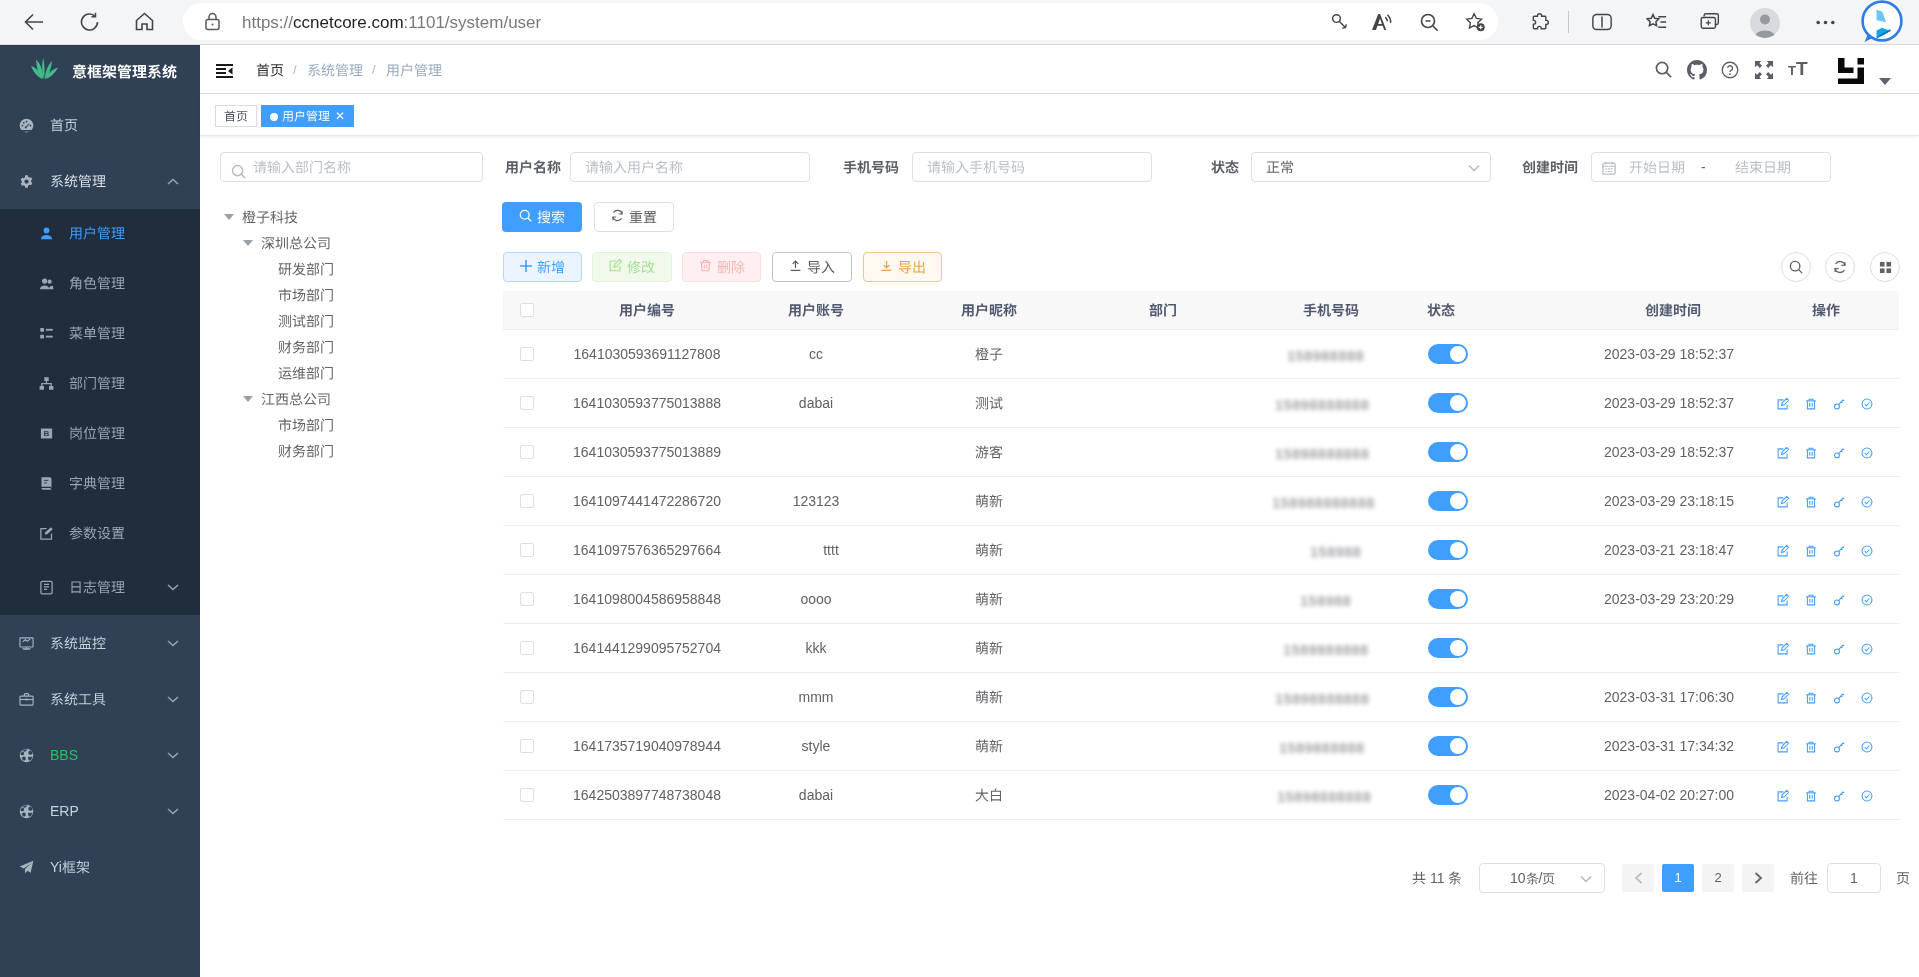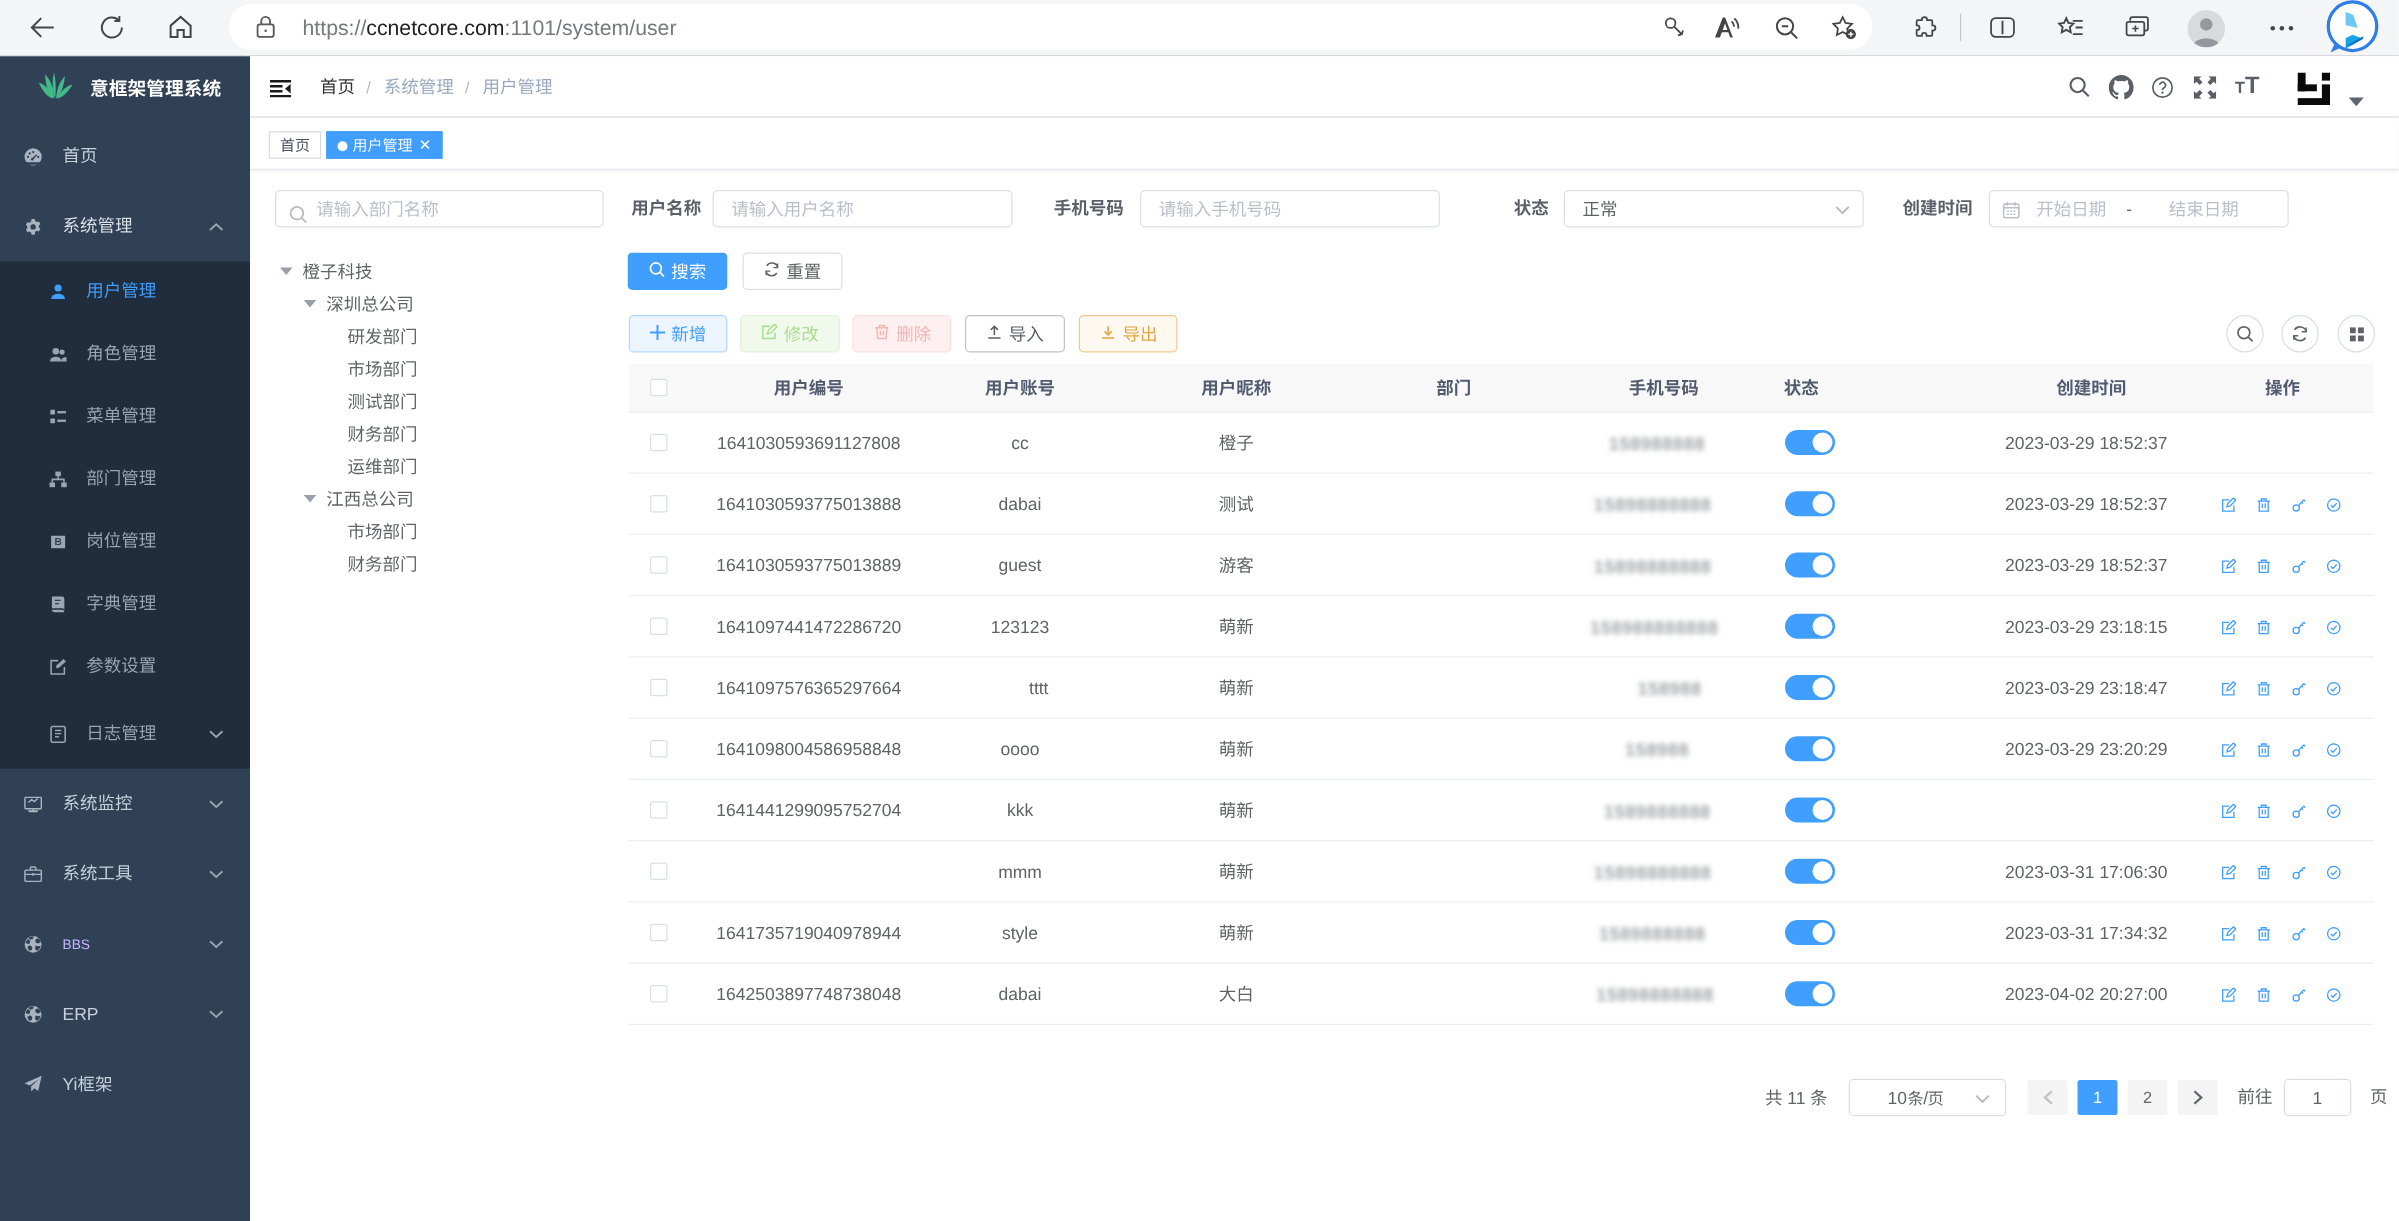--- a/index.html
+++ b/index.html
@@ -210,21 +210,21 @@
           <circle cx="12" cy="12" r="10.8" fill="#aab4c0"></circle>
           <g fill="#304156">
             <path d="M6 3.5c2-1.5 5-2 7-1.5l-1.5 3L8 6z"></path>
             <path d="M2.5 9c1-2 2-3 3.5-4l2.5 3-1.5 3.5L3 11z"></path>
             <path d="M14.5 6l4-2c1.5 1 2.8 2.6 3.5 4.5L19 11l-3.5-1z"></path>
             <path d="M8 13l3 2.5-.5 3.5-3 1.5c-1.5-1.5-2.5-3-3-5z"></path>
             <path d="M15 13.5l4 1 2.5-1c-.3 3-2 5.5-4.5 7l-2.5-2.5z"></path>
           </g>
         </svg>
       </div>
-      <div class="mtext"><span style="font-size:11px;color:#c4b5fd">BBS</span></div>
+      <div class="mtext"><span style="font-size:14px;color:#22c55e">BBS</span></div>
       <svg class="abs" style="left:167px;top:25px" width="12" height="7" viewBox="0 0 12 7" fill="none" stroke="#9aa4b0" stroke-width="1.5">
         <path d="M1 1l5 4.5L11 1"></path>
       </svg>
     </div>
     <div class="mitem" style="top:738px">
       <div class="micon">
         <svg width="15" height="15" viewBox="0 0 24 24">
           <circle cx="12" cy="12" r="10.8" fill="#aab4c0"></circle>
           <g fill="#304156">
             <path d="M6 3.5c2-1.5 5-2 7-1.5l-1.5 3L8 6z"></path>
@@ -756,21 +756,20 @@
       </svg>
       <svg width="12" height="12" viewBox="0 0 16 16" fill="none" stroke="#409eff" stroke-width="1.4">
         <circle cx="8" cy="8" r="6.6"></circle>
         <path d="M5 8.2l2.2 2.2 4-4.4"></path>
       </svg>
     </div>
   </div>
 <div class="trow" style="top:428px">
     <span class="cbx" style="left:17px;top:17px"></span>
     <div class="cell" style="left:44px;width:200px">1641030593775013889</div>
-    <div class="cell" style="left:213px;width:200px">guest</div>
     <div class="cell" style="left:386px;width:200px"><svg class="cj" width="28.0" height="14.0" viewBox="0 -880 2000 1000" fill="#606266">
         <use href="#r6e38"></use>
         <use href="#r5ba2" x="1000"></use>
       </svg></div>
     <div class="blur" style="left:772px;top:18px">15898888888</div>
     <span class="toggle" style="left:925px;top:14px"></span>
     <div class="cell" style="left:1066px;width:200px">2023-03-29 18:52:37</div>
     <div class="ops" style="left:1274px">
       <svg width="12" height="12" viewBox="0 0 16 16" fill="none" stroke="#409eff" stroke-width="1.4">
         <path d="M8.5 2.5H1.5v12h12V8.5"></path>
@@ -827,21 +826,21 @@
 <div class="trow" style="top:526px">
     <span class="cbx" style="left:17px;top:17px"></span>
     <div class="cell" style="left:44px;width:200px">1641097576365297664</div>
     <div class="cell" style="left:228px;width:200px">tttt</div>
     <div class="cell" style="left:386px;width:200px"><svg class="cj" width="28.0" height="14.0" viewBox="0 -880 2000 1000" fill="#606266">
         <use href="#r840c"></use>
         <use href="#r65b0" x="1000"></use>
       </svg></div>
     <div class="blur" style="left:807px;top:18px">158988</div>
     <span class="toggle" style="left:925px;top:14px"></span>
-    <div class="cell" style="left:1066px;width:200px">2023-03-29 23:18:47</div>
+    <div class="cell" style="left:1066px;width:200px">2023-03-21 23:18:47</div>
     <div class="ops" style="left:1274px">
       <svg width="12" height="12" viewBox="0 0 16 16" fill="none" stroke="#409eff" stroke-width="1.4">
         <path d="M8.5 2.5H1.5v12h12V8.5"></path>
         <path d="M6 10l1-3.5 6-6L15.5 3l-6 6L6 10z"></path>
       </svg>
       <svg width="12" height="12" viewBox="0 0 16 16" fill="none" stroke="#409eff" stroke-width="1.4">
         <path d="M1.5 3.8h13"></path>
         <path d="M3.2 3.8v10.7h9.6V3.8"></path>
         <path d="M5.5 3.8V1.6h5v2.2"></path>
         <path d="M6.4 6.5v5M9.6 6.5v5"></path>

